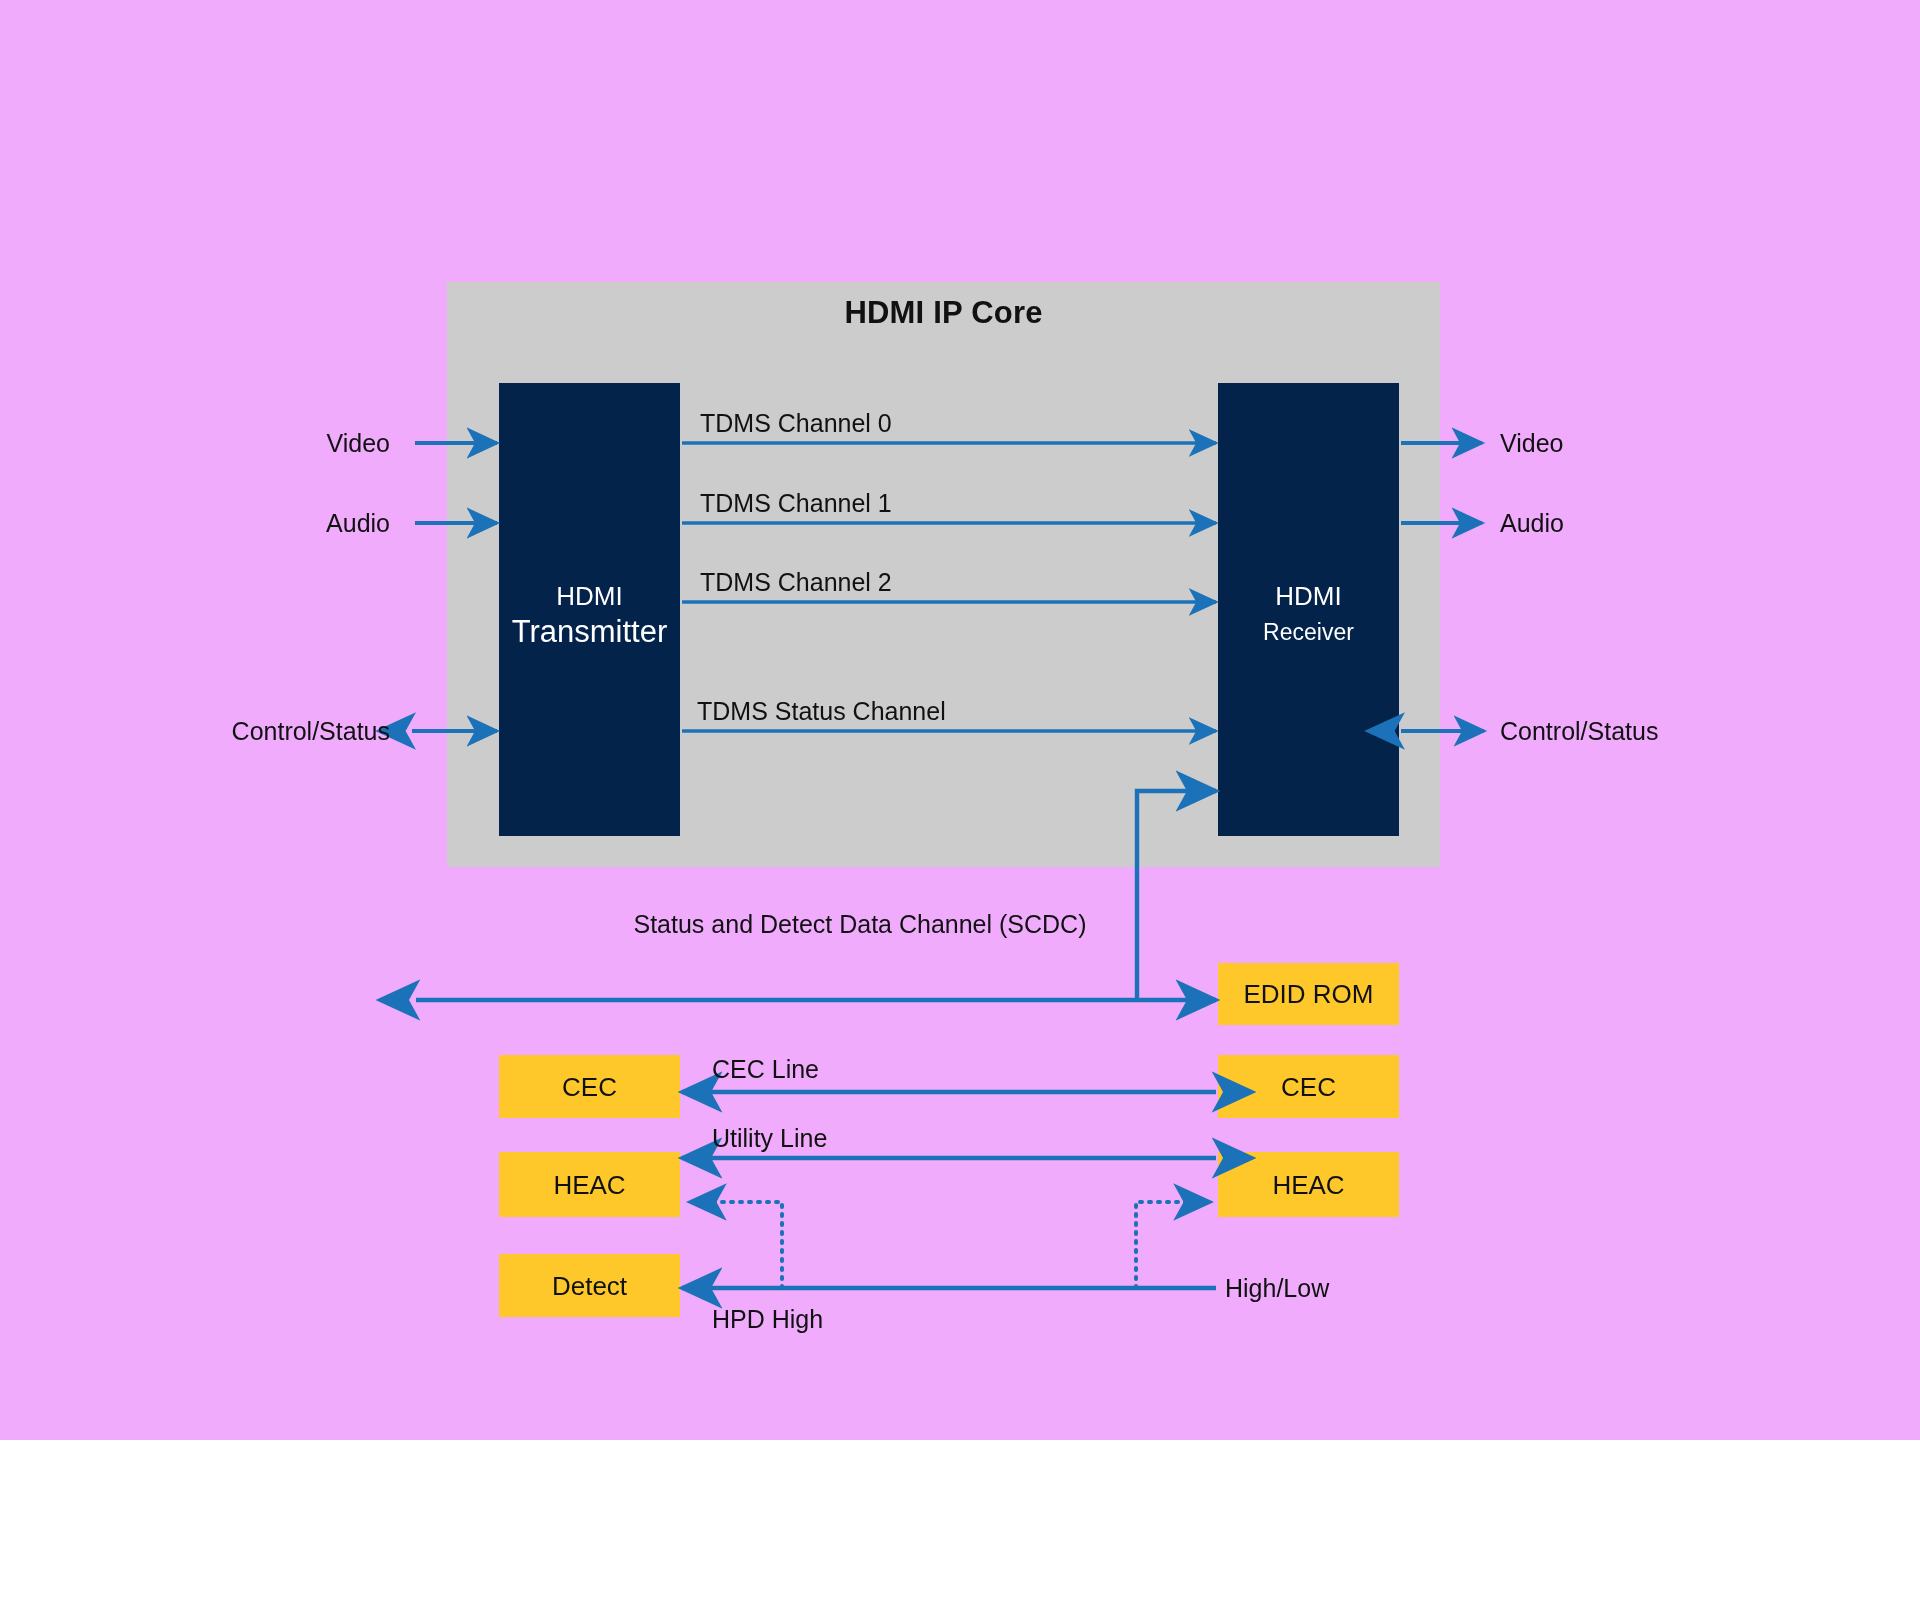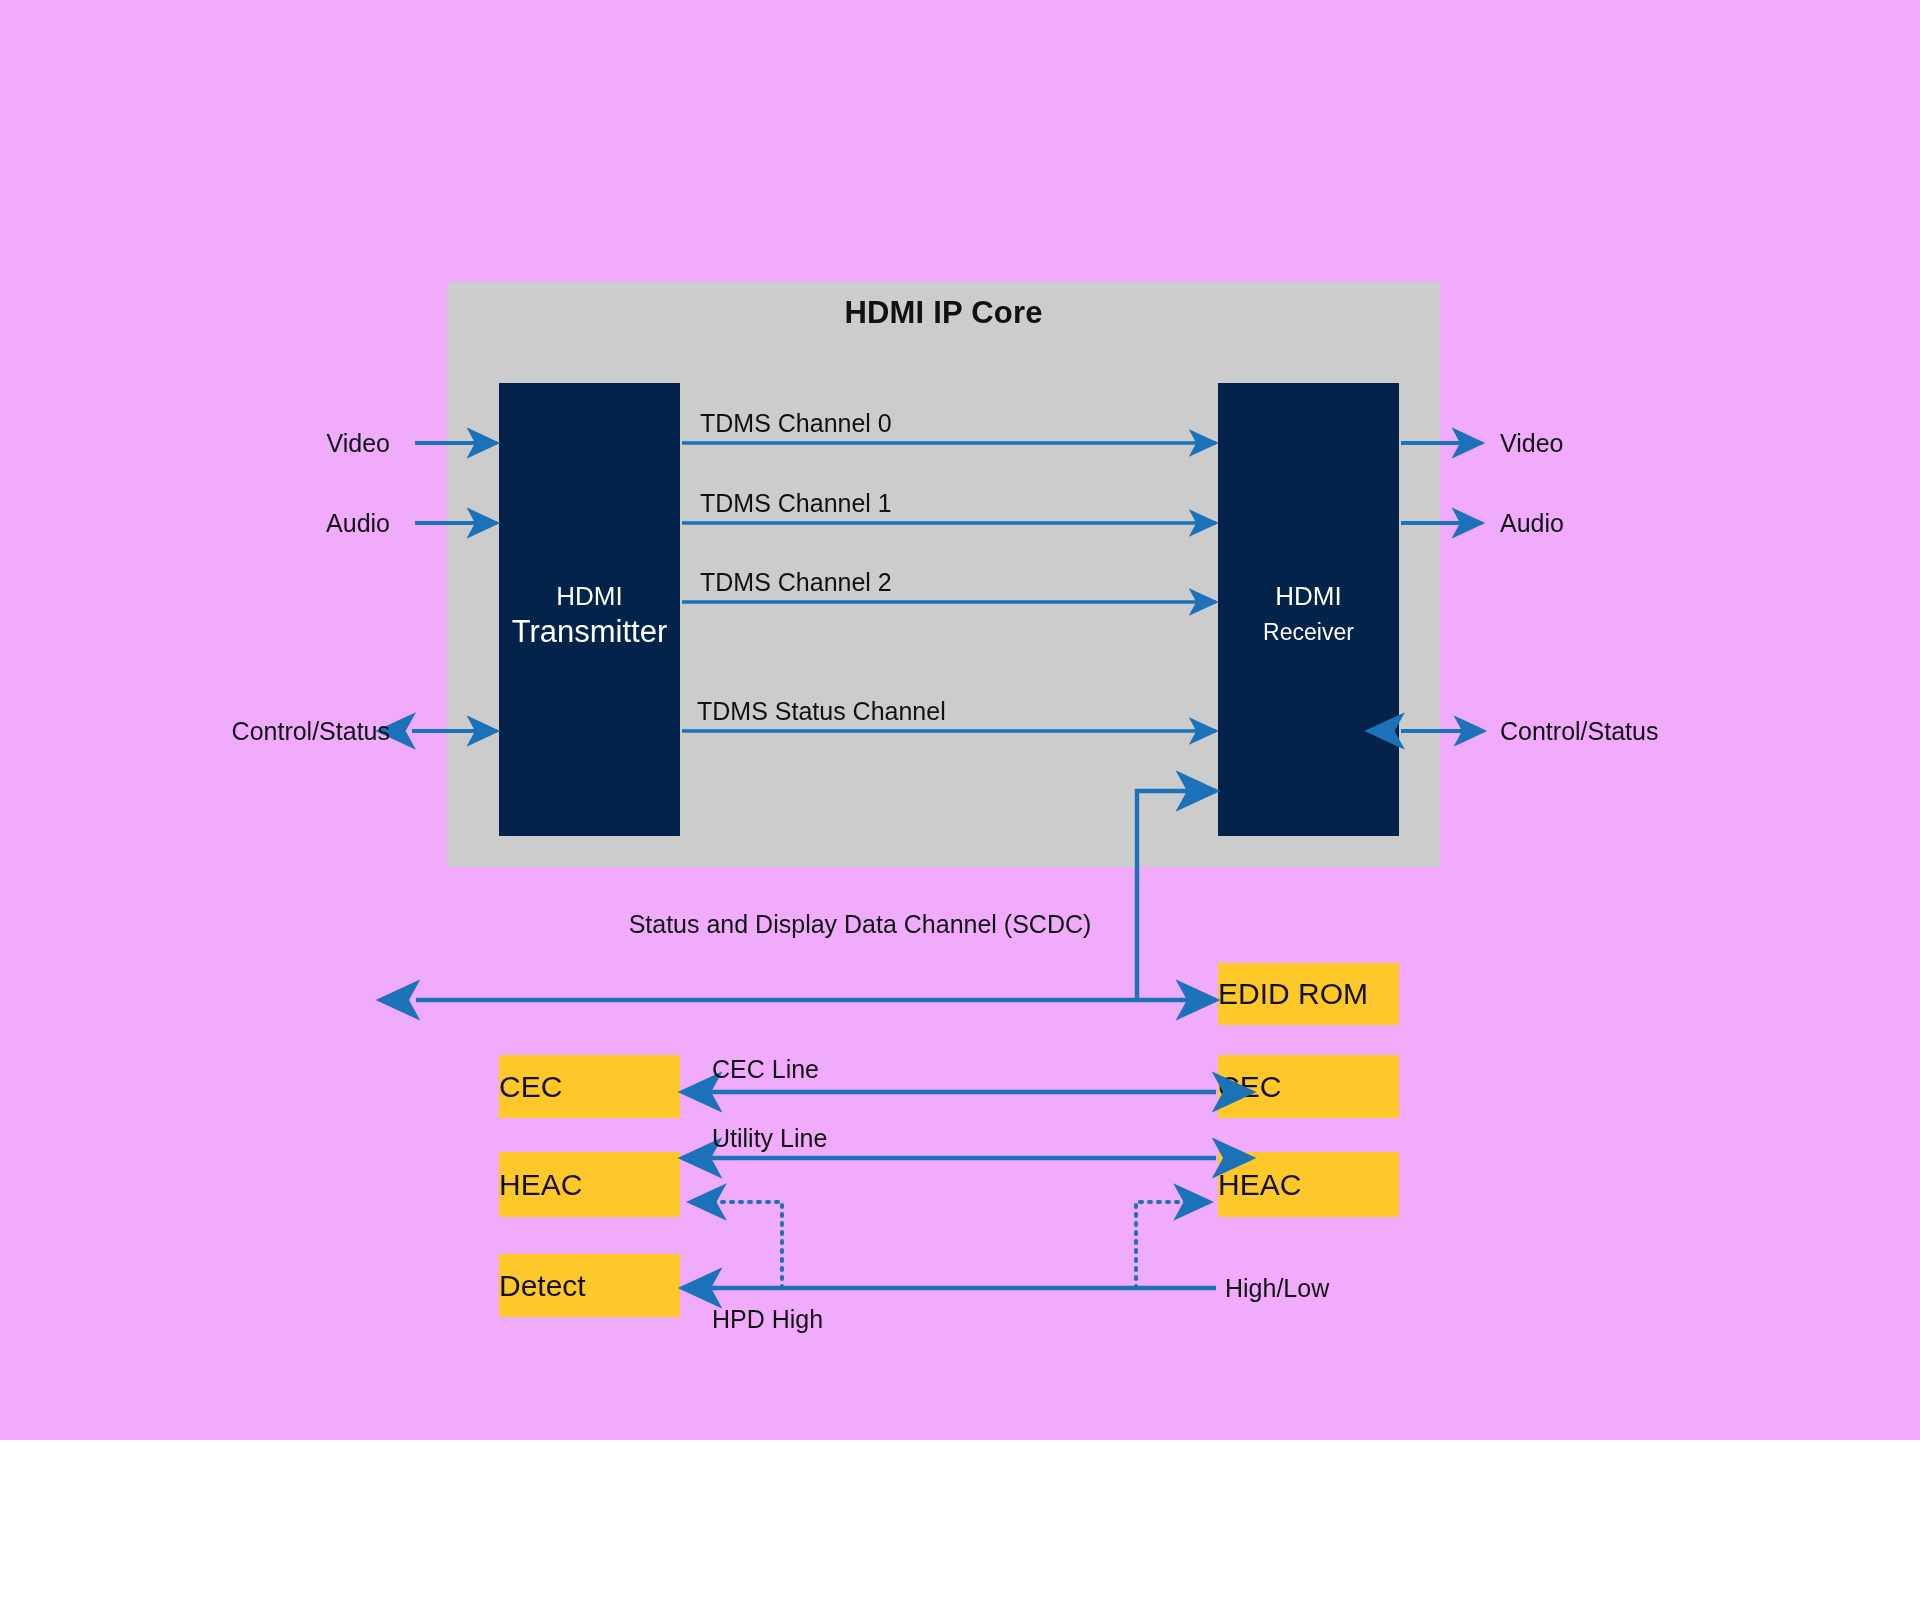--- a/index.html
+++ b/index.html
@@ -17,21 +17,21 @@
     text-align:center;font-size:31px;font-weight:bold;color:#111111;
     letter-spacing:.2px;
   }
 
   .navy-label{
     position:absolute;width:100%;left:0;
     text-align:center;color:#ffffff;font-size:26px;line-height:36px;
   }
   .yellow-label{
     position:absolute;width:100%;left:0;top:50%;transform:translateY(-50%);
-    text-align:left;color:#111111;font-size:30px;line-height:30px;
+    text-align:center;color:#111111;font-size:26px;line-height:30px;
   }
 
   .txt{
     position:absolute;color:#111111;font-size:25px;white-space:nowrap;line-height:32px;
   }
   .txt.r{text-align:right;}
   .txt.c{text-align:center;}
 
   svg.wires{position:absolute;left:0;top:0;width:1920px;height:1600px;overflow:visible;}
 </style>
@@ -129,20 +129,20 @@
 
   <div class="txt" style="left:1500px;top:427px;">Video</div>
   <div class="txt" style="left:1500px;top:507px;">Audio</div>
   <div class="txt" style="left:1500px;top:715px;">Control/Status</div>
 
   <div class="txt" style="left:700px;top:407px;">TDMS Channel 0</div>
   <div class="txt" style="left:700px;top:487px;">TDMS Channel 1</div>
   <div class="txt" style="left:700px;top:566px;">TDMS Channel 2</div>
   <div class="txt" style="left:697px;top:695px;">TDMS Status Channel</div>
 
-  <div class="txt c" style="left:460px;top:908px;width:800px;">Status and Display Data Channel (SCDC)</div>
+  <div class="txt c" style="left:460px;top:908px;width:800px;">Status and Detect Data Channel (SCDC)</div>
 
   <div class="txt" style="left:712px;top:1053px;">CEC Line</div>
   <div class="txt" style="left:712px;top:1122px;">Utility Line</div>
   <div class="txt" style="left:712px;top:1303px;">HPD High</div>
   <div class="txt" style="left:1225px;top:1272px;">High/Low</div>
 
 </div>
 
 </body></html>

